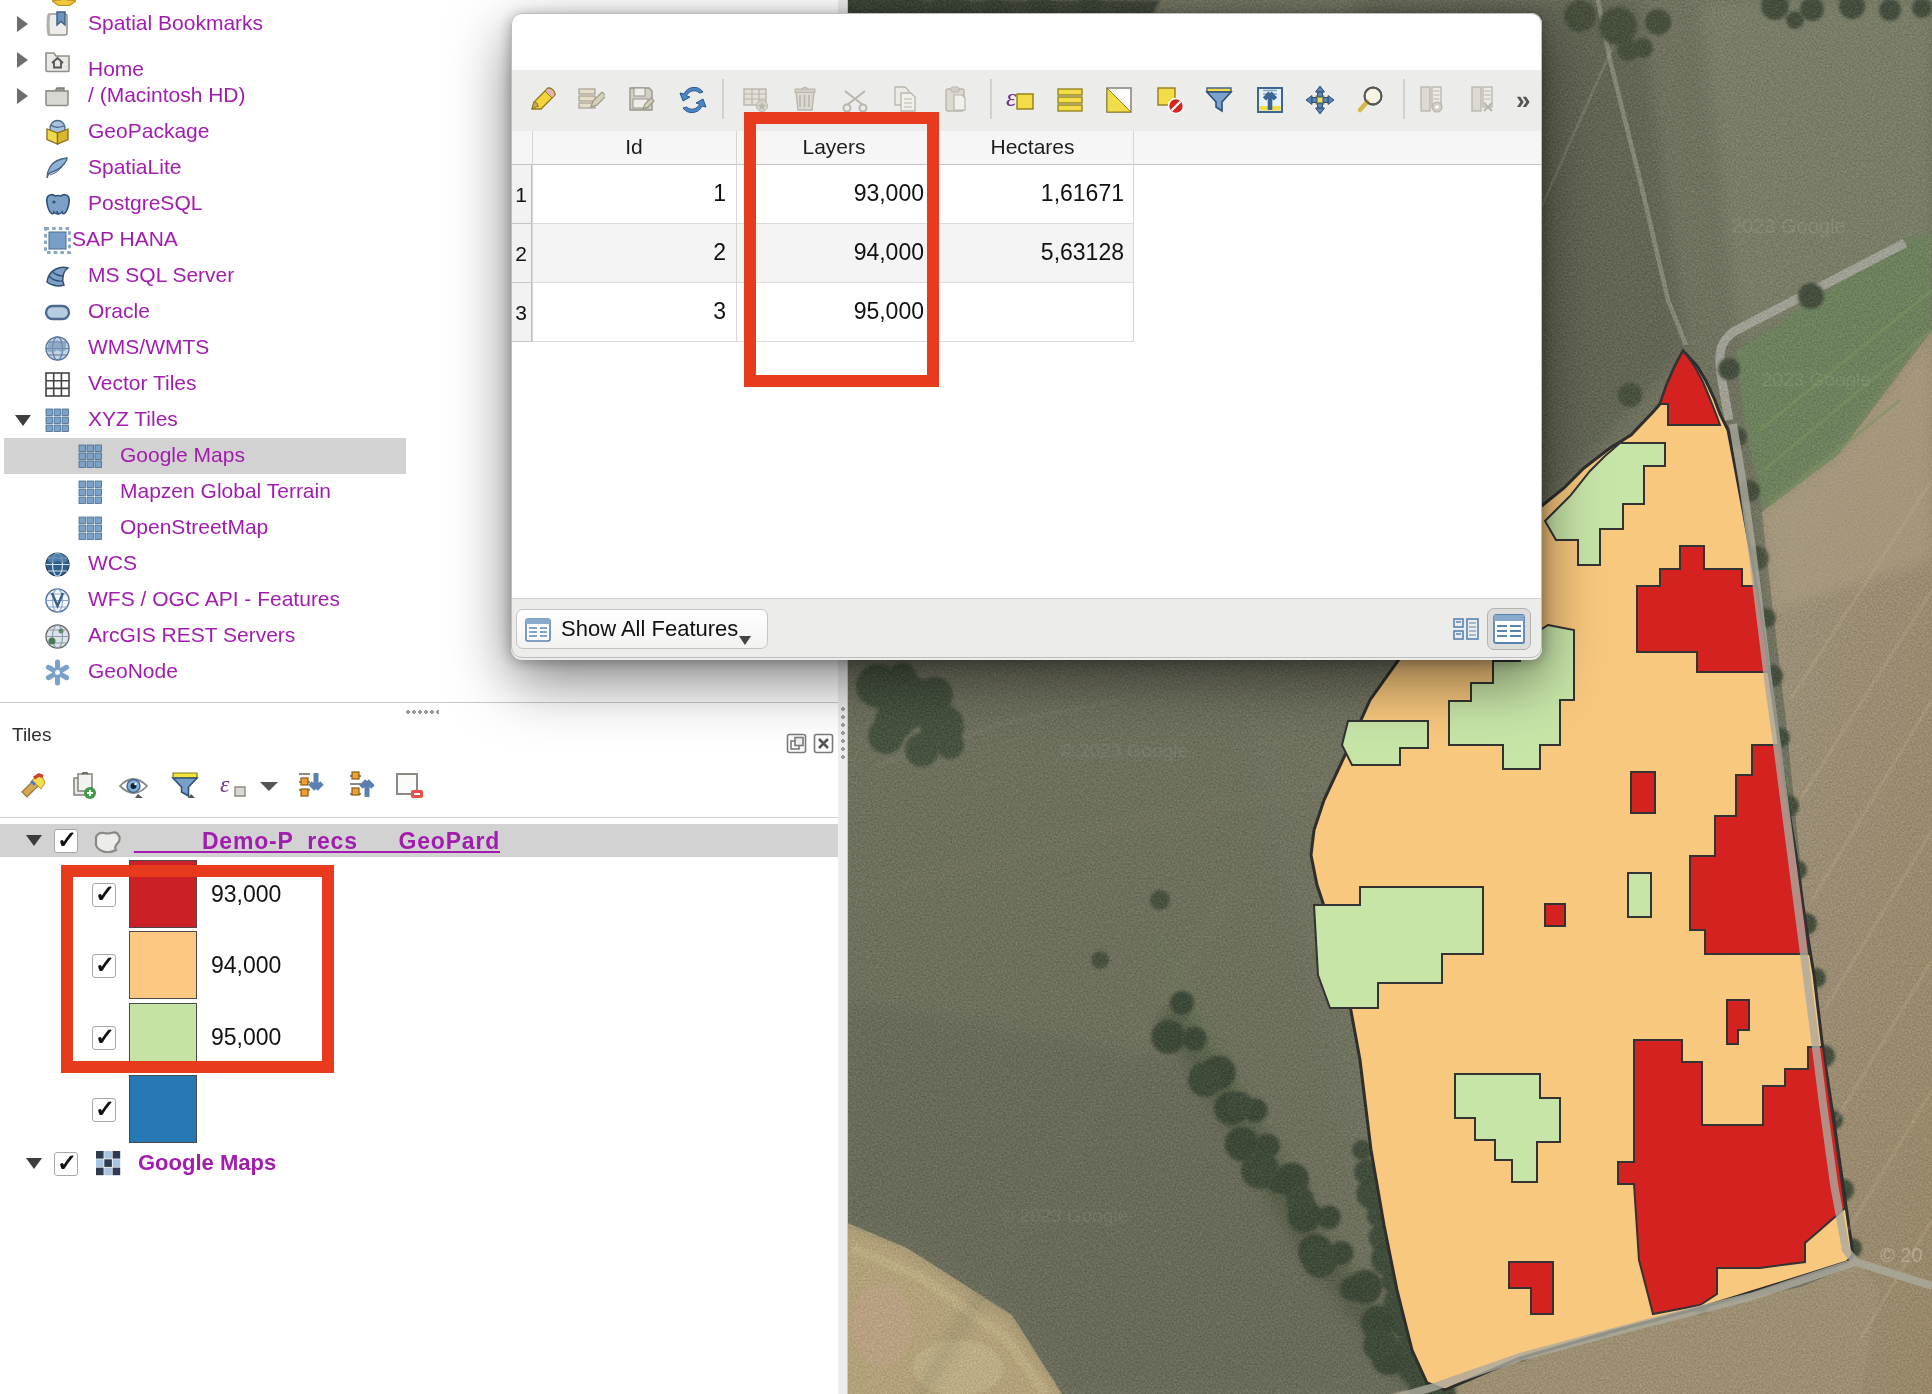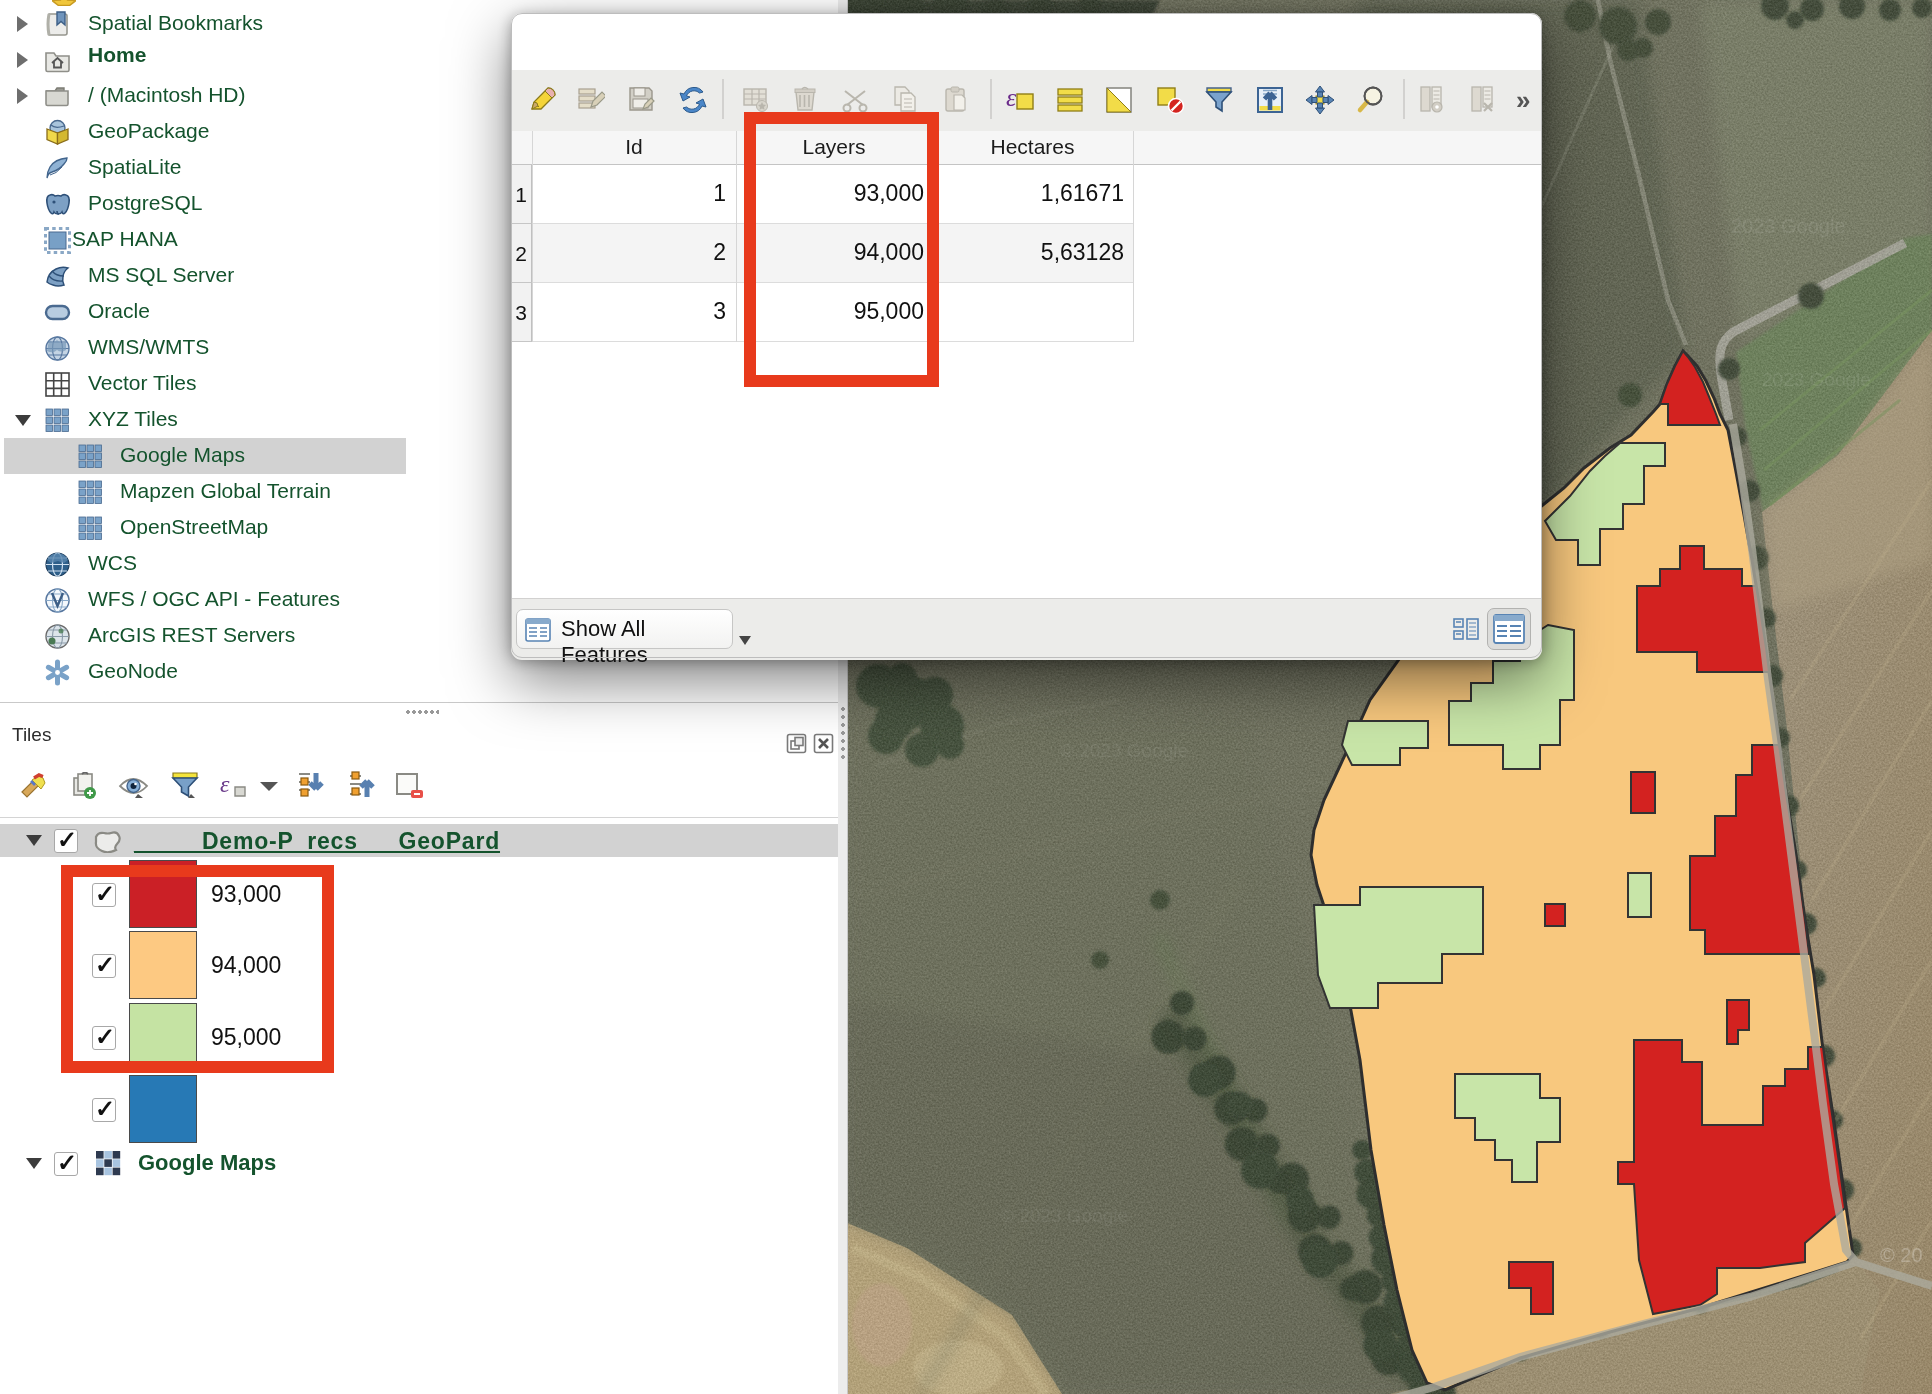--- a/index.html
+++ b/index.html
@@ -1,21 +1,21 @@
 <!DOCTYPE html>
 <html><head>
 <meta charset="utf-8">
 <style>
 html,body{margin:0;padding:0;}
 body{width:1932px;height:1394px;position:relative;overflow:hidden;
   font-family:"Liberation Sans",sans-serif;background:#fff;}
 #map{position:absolute;left:0;top:0;z-index:0;}
 #leftpanel{position:absolute;left:0;top:0;width:838px;height:1394px;background:#fff;z-index:2;}
 #vsplit{position:absolute;left:838px;top:0;width:10px;height:1394px;background:#ececec;z-index:2;border-right:1px solid #c9c9c9;box-sizing:border-box;}
-.trow{position:absolute;font-size:21px;color:#14532d;white-space:nowrap;}
+.trow{position:absolute;font-size:21px;color:#a21caf;white-space:nowrap;}
 .tri{width:0;height:0;border-style:solid;position:absolute;}
 .icon{position:absolute;}
 #browser-sel{position:absolute;left:4px;top:438px;width:402px;height:36px;background:#d2d2d2;}
 #hsplitline{position:absolute;left:0;top:702px;width:838px;height:1px;background:#c9c9c9;}
 #layers-label{position:absolute;left:12px;top:724px;font-size:19px;color:#2d2d2d;}
 #layers-toolbar-border{position:absolute;left:0;top:817px;width:838px;height:1px;background:#d4d4d4;}
 #layers-sel{position:absolute;left:0;top:824px;width:838px;height:33px;background:#d2d2d2;}
 .cb{position:absolute;width:22px;height:22px;background:#fff;border:1px solid #a8a8a8;border-radius:3px;}
 .cb:after{content:"\2713";position:absolute;left:2px;top:-4px;font-size:24px;color:#111;font-weight:bold;}
 .sw{position:absolute;left:129px;width:68px;height:68px;border:1px solid #4a4a4a;box-sizing:border-box;}
@@ -32,21 +32,21 @@
 .sep{position:absolute;top:66px;width:2px;height:40px;background:#d2d1cf;}
 #thead{position:absolute;left:0;top:118px;width:100%;height:34px;background:#f6f6f6;border-bottom:1px solid #c4c4c4;box-sizing:border-box;
   font-size:21px;color:#1c1c1c;}
 .hcell{position:absolute;top:4px;text-align:center;}
 .vline{position:absolute;background:#d6d6d6;width:1px;}
 .drow{position:absolute;left:21px;height:59px;font-size:23px;color:#111;border-bottom:1px solid #dcdcdc;box-sizing:border-box;}
 .rownum{position:absolute;left:0;width:21px;height:59px;background:#f2f2f2;border-right:1px solid #c0c0c0;border-bottom:1px solid #c6c6c6;
   text-align:center;line-height:59px;font-size:21px;color:#111;box-sizing:border-box;}
 .cell{position:absolute;text-align:right;line-height:57px;}
 #bbar{position:absolute;left:0;top:585px;width:100%;height:62px;background:#ececea;border-top:1px solid #d2d1d0;border-radius:0 0 11px 11px;box-sizing:border-box;}
-#safbtn{position:absolute;left:5px;top:10px;width:217px;height:40px;background:linear-gradient(#ffffff,#f2f2f1);border:1px solid #c6c6c5;border-radius:7px;box-sizing:border-box;}
+#safbtn{position:absolute;left:5px;top:10px;width:252px;height:40px;background:linear-gradient(#ffffff,#f2f2f1);border:1px solid #c6c6c5;border-radius:7px;box-sizing:border-box;}
 #saftext{position:absolute;left:44px;top:6px;font-size:22px;color:#111;}
 </style>
 </head>
 <body>
 
 <svg id="map" width="1932" height="1394" viewBox="0 0 1932 1394">
     <defs>
 <filter id="nz" x="0" y="0" width="100%" height="100%" color-interpolation-filters="sRGB">
   <feTurbulence type="fractalNoise" baseFrequency="0.55" numOctaves="3" seed="7" result="t"></feTurbulence>
   <feColorMatrix in="t" type="matrix" values="1 0 0 0 0  1 0 0 0 0  1 0 0 0 0  0 0 0 0 0.6"></feColorMatrix>
@@ -225,21 +225,21 @@
         <path d="M5 3 q-2 10 0 21 l16 0 q2 0 2-2 l0-17 q0-2 -2-2 z" fill="#ececea" stroke="#97978f" stroke-width="1.6"></path>
         <path d="M5 3 q-2 10 0 21" fill="none" stroke="#b0b0a8" stroke-width="3"></path>
         <path d="M13 1 h8 v13 l-4-3.5 -4 3.5 z" fill="#6f94bc" stroke="#3c5e86" stroke-width="1.4"></path>
       </svg></div>
 <div class="trow" style="left:88px;top:11px;">Spatial Bookmarks</div>
 <div class="tri" style="left:17px;top:52px;border-width:8px 0 8px 11px;border-color:transparent transparent transparent #6e6e6e;"></div>
 <div class="icon" style="left:44px;top:47px;"><svg width="27" height="27" viewBox="0 0 27 27">
         <path d="M2 6 h8 l2 3 h13 v14 q0 1.5 -1.5 1.5 h-20 q-1.5 0 -1.5 -1.5 z" fill="#e8e8e4" stroke="#8f8f89" stroke-width="1.6"></path>
         <path d="M8 16 l5.5-5 5.5 5 M10 14.5 v6 h7 v-6" fill="none" stroke="#555" stroke-width="1.8"></path>
       </svg></div>
-<div class="trow" style="left:88px;top:43px;font-weight:bold;">Home</div>
+<div class="trow" style="left:88px;top:57px;">Home</div>
 <div class="tri" style="left:17px;top:88px;border-width:8px 0 8px 11px;border-color:transparent transparent transparent #6e6e6e;"></div>
 <div class="icon" style="left:44px;top:83px;"><svg width="27" height="27" viewBox="0 0 27 27">
         <path d="M2 8 h9 l2-3 h7 v3" fill="#9a9a92" stroke="#7c7c74" stroke-width="1.4"></path>
         <path d="M2 8 h22 v13 q0 1.5 -1.5 1.5 h-19 q-1.5 0 -1.5 -1.5 z" fill="#d8d8d2" stroke="#8f8f89" stroke-width="1.6"></path>
       </svg></div>
 <div class="trow" style="left:88px;top:83px;">/ (Macintosh HD)</div>
 <div class="icon" style="left:44px;top:119px;"><svg width="27" height="27" viewBox="0 0 27 27">
         <circle cx="13.5" cy="9" r="7.5" fill="#a8c4dc" stroke="#48688e" stroke-width="1.3"></circle>
         <path d="M7 6 q4 4 13 1 M8 13 q6 2 11-1" fill="none" stroke="#48688e" stroke-width="1.2"></path>
         <path d="M3 10 l10.5 4 v11 l-10.5-4.5 z" fill="#f0d84a" stroke="#8a6d1a" stroke-width="1.3"></path>

